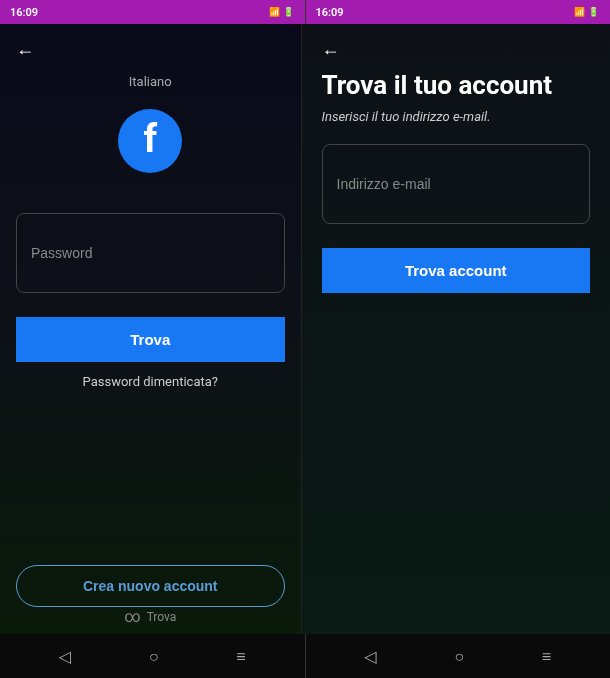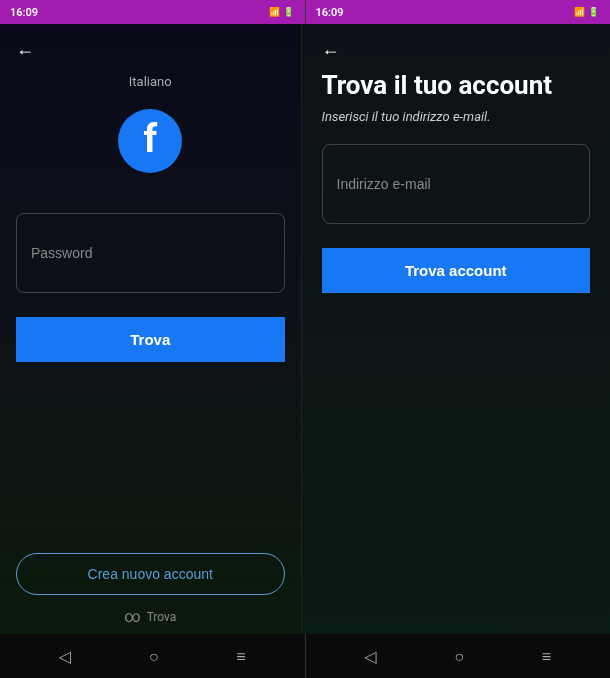--- a/index.html
+++ b/index.html
@@ -155,23 +155,23 @@
     .spacer { flex: 1; }
 
     .btn-new-account {
       width: 100%;
       background: transparent;
       color: #5b9bd5;
       border: 1.5px solid #5b9bd5;
       border-radius: 24px;
       padding: 12px;
       font-size: 14px;
-      font-weight: 400;
-      cursor: pointer;
-      margin-bottom: 12px;
+      font-weight: 700;
+      cursor: pointer;
+      margin-bottom: 0;
     }
 
     .meta-logo {
       display: flex;
       align-items: center;
       justify-content: center;
       gap: 6px;
       color: #888;
       font-size: 12px;
       margin-bottom: 8px;
@@ -262,20 +262,21 @@
 
     <div class="fb-logo">
       <span class="fb-logo-text">f</span>
     </div>
 
 
     <input class="input-field" type="password" placeholder="Password" style="">
 
     <button class="btn-primary">Trova</button>
 
+    <span class="forgot-password">Password dimenticata?</span>
 
     <div class="spacer"></div>
 
     <button class="btn-new-account">Crea nuovo account</button>
 
     <div class="meta-logo">
       <span class="meta-infinity">∞</span>
       <span>Trova</span>
     </div>
   </div>

